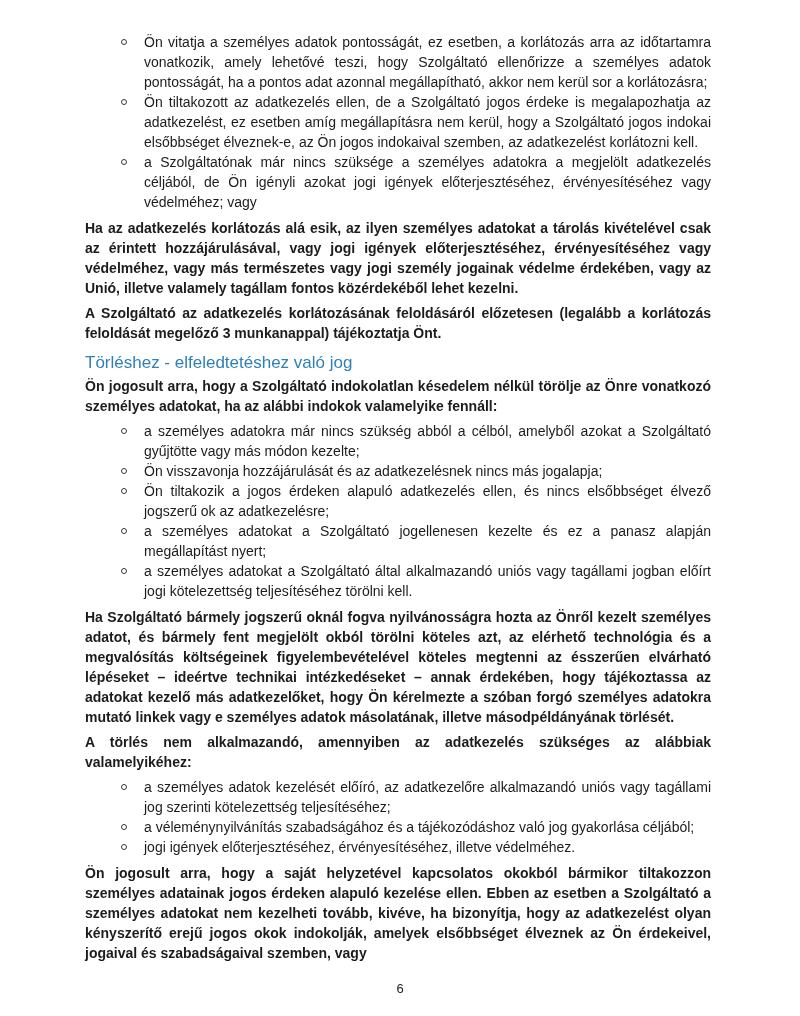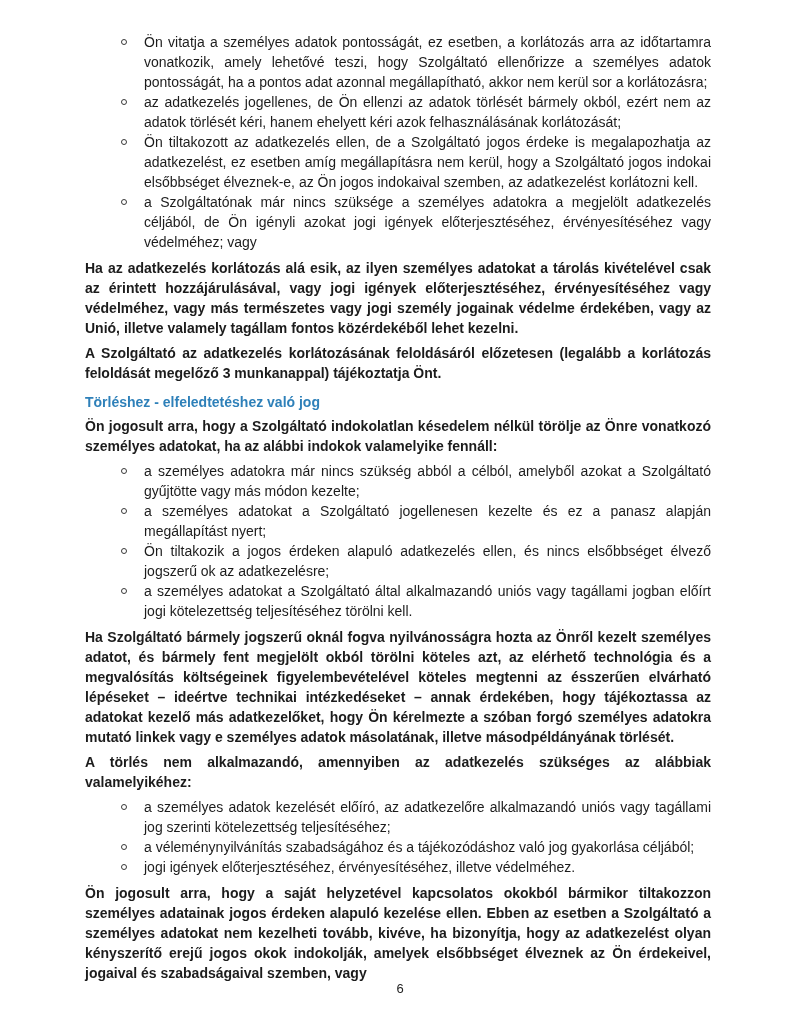--- a/index.html
+++ b/index.html
@@ -26,23 +26,23 @@
     font-size:14px;
     line-height:20px;
   }
   p.body-para{
     margin:0 0 5px 0;
     text-align:justify;
     font-weight:bold;
   }
   h2.doc-heading{
     margin:9px 0 3px 0;
-    font-size:14px;
+    font-size:17px;
     line-height:21px;
-    font-weight:700;
+    font-weight:400;
     color:var(--heading-color);
   }
   ul.doc-list{
     list-style:none;
     margin:2px 0 6px 0;
     padding:0;
   }
   ul.doc-list li{
     position:relative;
     padding-left:59px;
@@ -71,37 +71,37 @@
   }
 </style>
 </head>
 <body>
 
 <div class="page">
   <div class="content">
 
     <ul class="doc-list">
       <li>Ön vitatja a személyes adatok pontosságát, ez esetben, a korlátozás arra az időtartamra vonatkozik, amely lehetővé teszi, hogy Szolgáltató ellenőrizze a személyes adatok pontosságát, ha a pontos adat azonnal megállapítható, akkor nem kerül sor a korlátozásra;</li>
-      <li>az adatkezelés jogellenes, de Ön ellenzi az adatok törlését bármely okból, ezért nem az adatok törlését kéri, hanem ehelyett kéri azok felhasználásának korlátozását;</li>
       <li>Ön tiltakozott az adatkezelés ellen, de a Szolgáltató jogos érdeke is megalapozhatja az adatkezelést, ez esetben amíg megállapításra nem kerül, hogy a Szolgáltató jogos indokai elsőbbséget élveznek-e, az Ön jogos indokaival szemben, az adatkezelést korlátozni kell.</li>
       <li>a Szolgáltatónak már nincs szüksége a személyes adatokra a megjelölt adatkezelés céljából, de Ön igényli azokat jogi igények előterjesztéséhez, érvényesítéséhez vagy védelméhez; vagy</li>
     </ul>
 
     <p class="body-para">Ha az adatkezelés korlátozás alá esik, az ilyen személyes adatokat a tárolás kivételével csak az érintett hozzájárulásával, vagy jogi igények előterjesztéséhez, érvényesítéséhez vagy védelméhez, vagy más természetes vagy jogi személy jogainak védelme érdekében, vagy az Unió, illetve valamely tagállam fontos közérdekéből lehet kezelni.</p>
 
     <p class="body-para">A Szolgáltató az adatkezelés korlátozásának feloldásáról előzetesen (legalább a korlátozás feloldását megelőző 3 munkanappal) tájékoztatja Önt.</p>
 
     <h2 class="doc-heading">Törléshez - elfeledtetéshez való jog</h2>
 
     <p class="body-para">Ön jogosult arra, hogy a Szolgáltató indokolatlan késedelem nélkül törölje az Önre vonatkozó személyes adatokat, ha az alábbi indokok valamelyike fennáll:</p>
 
     <ul class="doc-list">
       <li>a személyes adatokra már nincs szükség abból a célból, amelyből azokat a Szolgáltató gyűjtötte vagy más módon kezelte;</li>
+      <li>Ön visszavonja hozzájárulását és az adatkezelésnek nincs más jogalapja;</li>
+      <li>Ön tiltakozik a jogos érdeken alapuló adatkezelés ellen, és nincs elsőbbséget élvező jogszerű ok az adatkezelésre;</li>
       <li>a személyes adatokat a Szolgáltató jogellenesen kezelte és ez a panasz alapján megállapítást nyert;</li>
-      <li>Ön tiltakozik a jogos érdeken alapuló adatkezelés ellen, és nincs elsőbbséget élvező jogszerű ok az adatkezelésre;</li>
       <li>a személyes adatokat a Szolgáltató által alkalmazandó uniós vagy tagállami jogban előírt jogi kötelezettség teljesítéséhez törölni kell.</li>
     </ul>
 
     <p class="body-para">Ha Szolgáltató bármely jogszerű oknál fogva nyilvánosságra hozta az Önről kezelt személyes adatot, és bármely fent megjelölt okból törölni köteles azt, az elérhető technológia és a megvalósítás költségeinek figyelembevételével köteles megtenni az ésszerűen elvárható lépéseket – ideértve technikai intézkedéseket – annak érdekében, hogy tájékoztassa az adatokat kezelő más adatkezelőket, hogy Ön kérelmezte a szóban forgó személyes adatokra mutató linkek vagy e személyes adatok másolatának, illetve másodpéldányának törlését.</p>
 
     <p class="body-para">A törlés nem alkalmazandó, amennyiben az adatkezelés szükséges az alábbiak valamelyikéhez:</p>
 
     <ul class="doc-list">
       <li>a személyes adatok kezelését előíró, az adatkezelőre alkalmazandó uniós vagy tagállami jog szerinti kötelezettség teljesítéséhez;</li>
       <li>a véleménynyilvánítás szabadságához és a tájékozódáshoz való jog gyakorlása céljából;</li>

